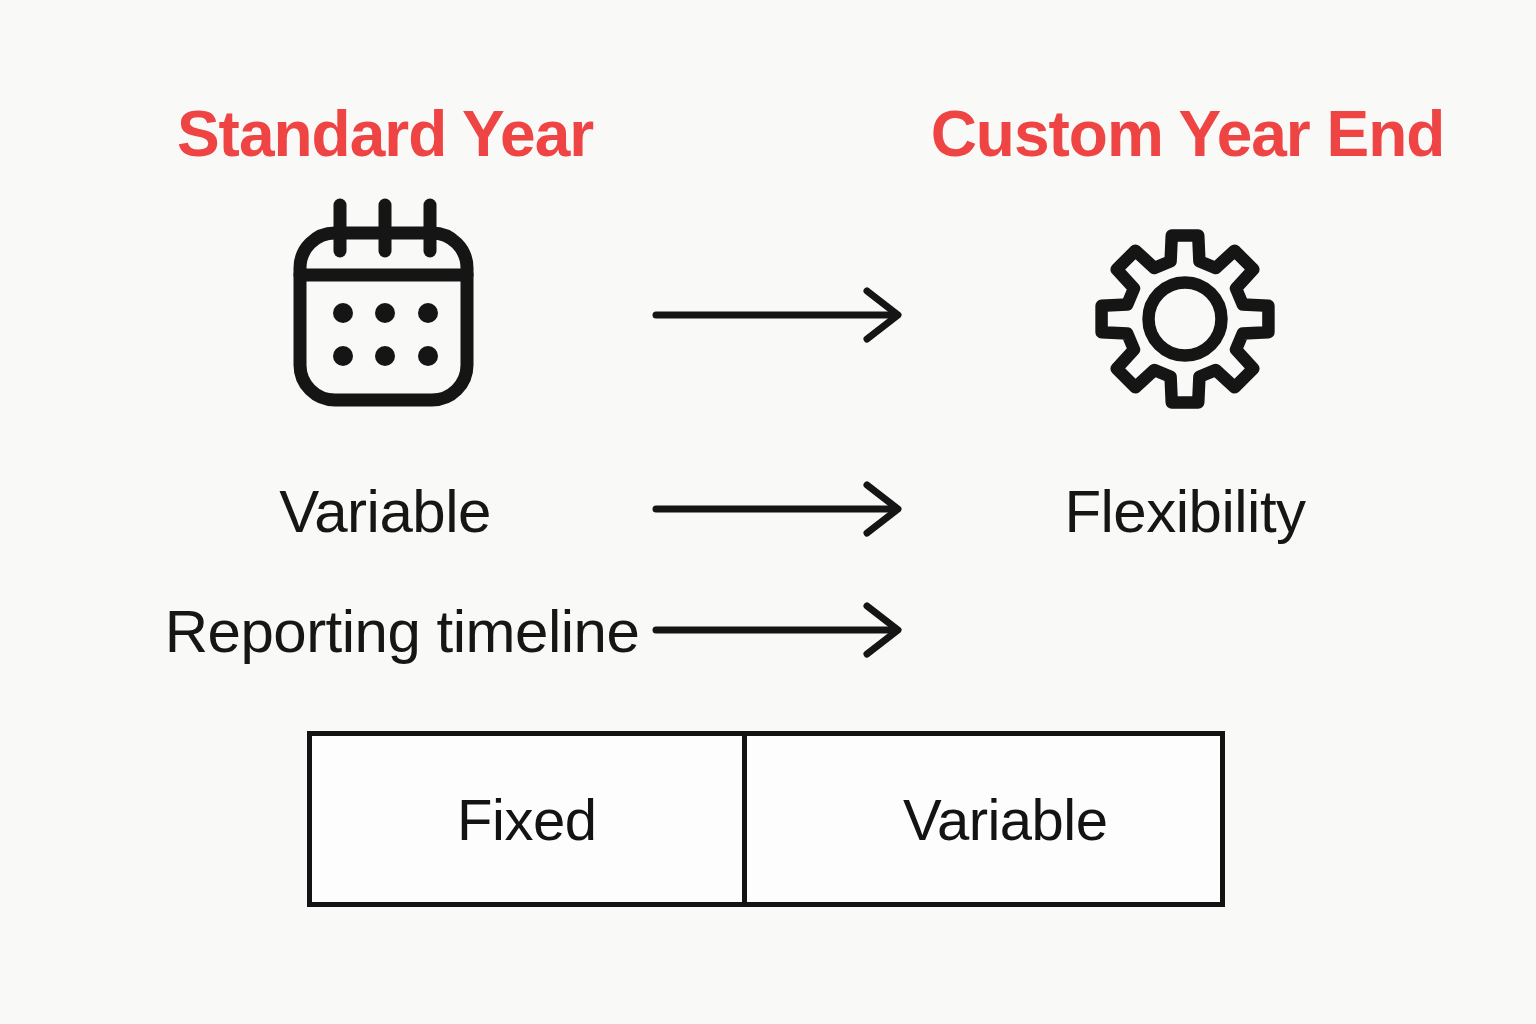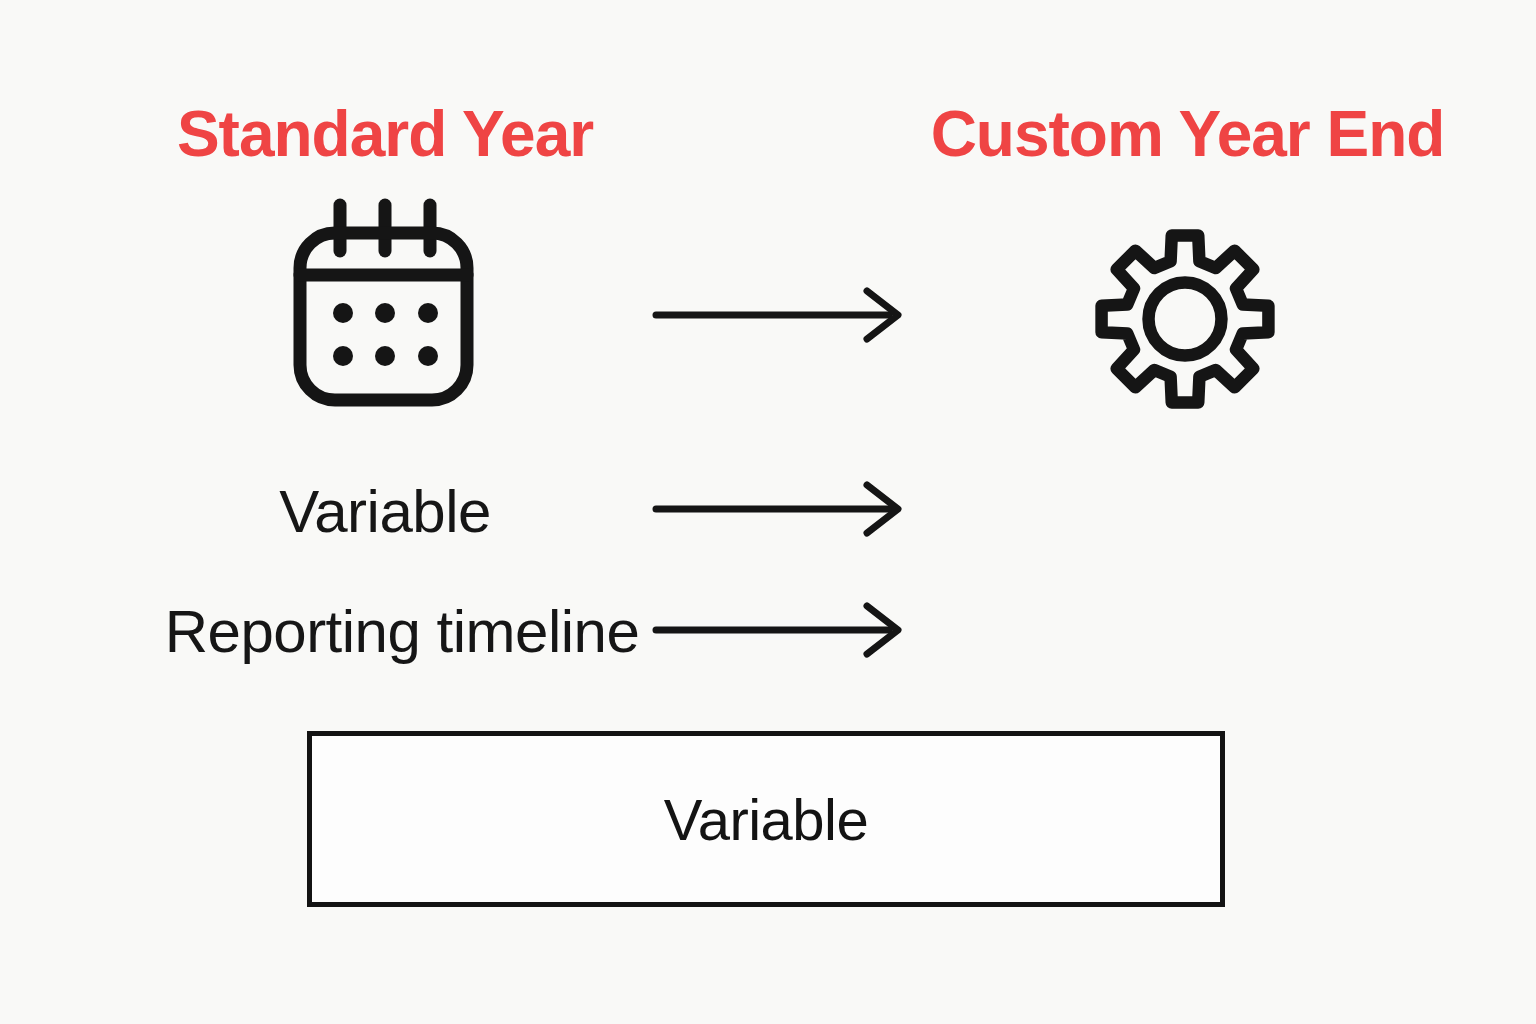--- a/index.html
+++ b/index.html
@@ -115,27 +115,29 @@
 
   <div class="abs center-text row-label" style="left:135px; top:477px; width:500px; height:68px;">Variable</div>
 
   <svg class="abs" style="left:651px; top:479px;" width="256" height="60" viewBox="0 0 256 60">
     <g class="icon-stroke" stroke-width="7" stroke-linecap="round" stroke-linejoin="round">
       <line x1="5" y1="30" x2="238" y2="30"></line>
       <polyline points="216,6 247,30 216,54"></polyline>
     </g>
   </svg>
 
+  <div class="abs center-text row-label" style="left:935px; top:477px; width:500px; height:68px;">Flexibility</div>
 
   <div class="abs center-text row-label" style="left:102px; top:597px; width:600px; height:68px;">Reporting timeline</div>
 
   <svg class="abs" style="left:651px; top:600px;" width="256" height="60" viewBox="0 0 256 60">
     <g class="icon-stroke" stroke-width="7" stroke-linecap="round" stroke-linejoin="round">
       <line x1="5" y1="30" x2="238" y2="30"></line>
       <polyline points="216,6 247,30 216,54"></polyline>
     </g>
   </svg>
 
   <div class="abs compare-table">
+    <div class="compare-cell">Fixed</div>
     <div class="compare-cell">Variable</div>
   </div>
 
 </div>
 
 </body></html>

